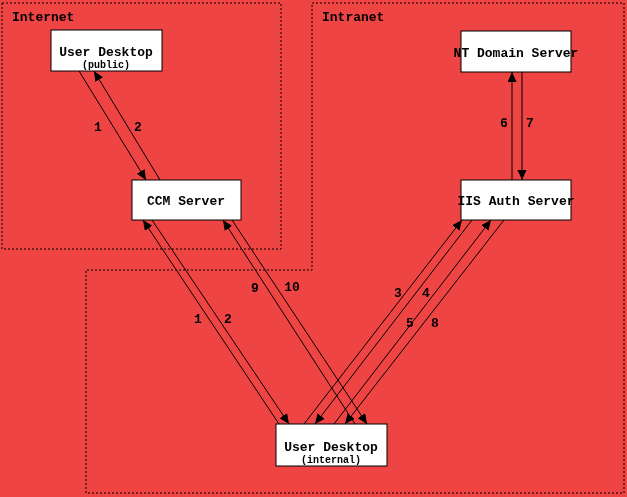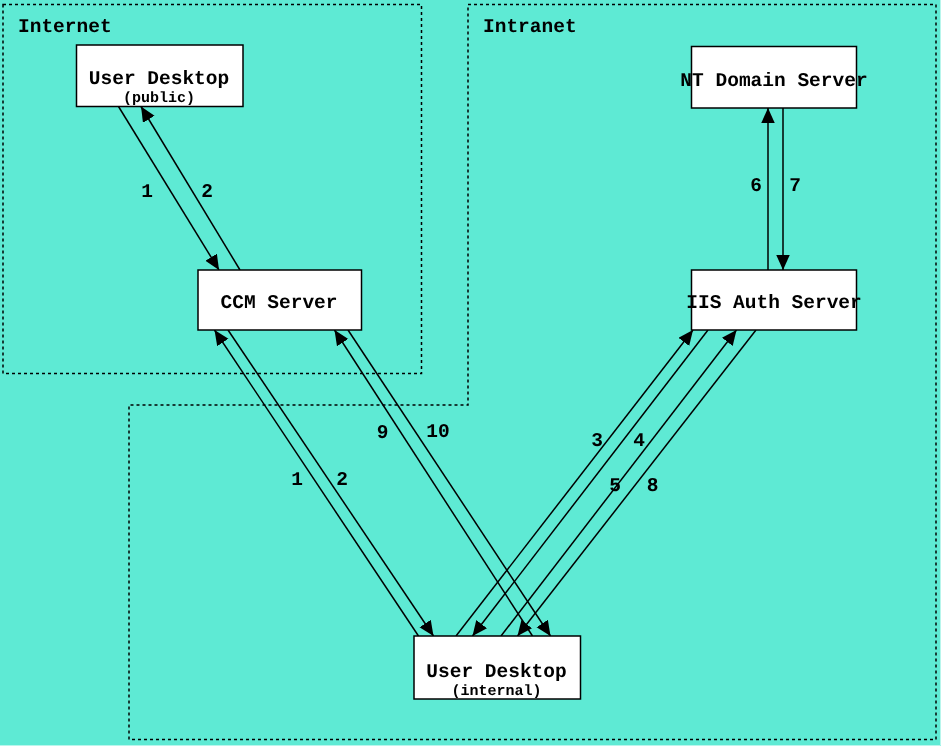--- a/index.html
+++ b/index.html
@@ -4,21 +4,21 @@
 <style>
   html, body {
     margin: 0;
     padding: 0;
     background: #ffffff;
   }
   #stage {
     position: relative;
     width: 627px;
     height: 497px;
-    background: #5eead4;
+    background: #ef4444;
     overflow: hidden;
     text-decoration: underline;
   }
   svg text {
     font-family: "Liberation Mono", "DejaVu Sans Mono", monospace;
     font-weight: bold;
     fill: #000000;
   }
   .zone-label { font-size: 13px; }
   .node-title { font-size: 13px; text-anchor: middle; }

